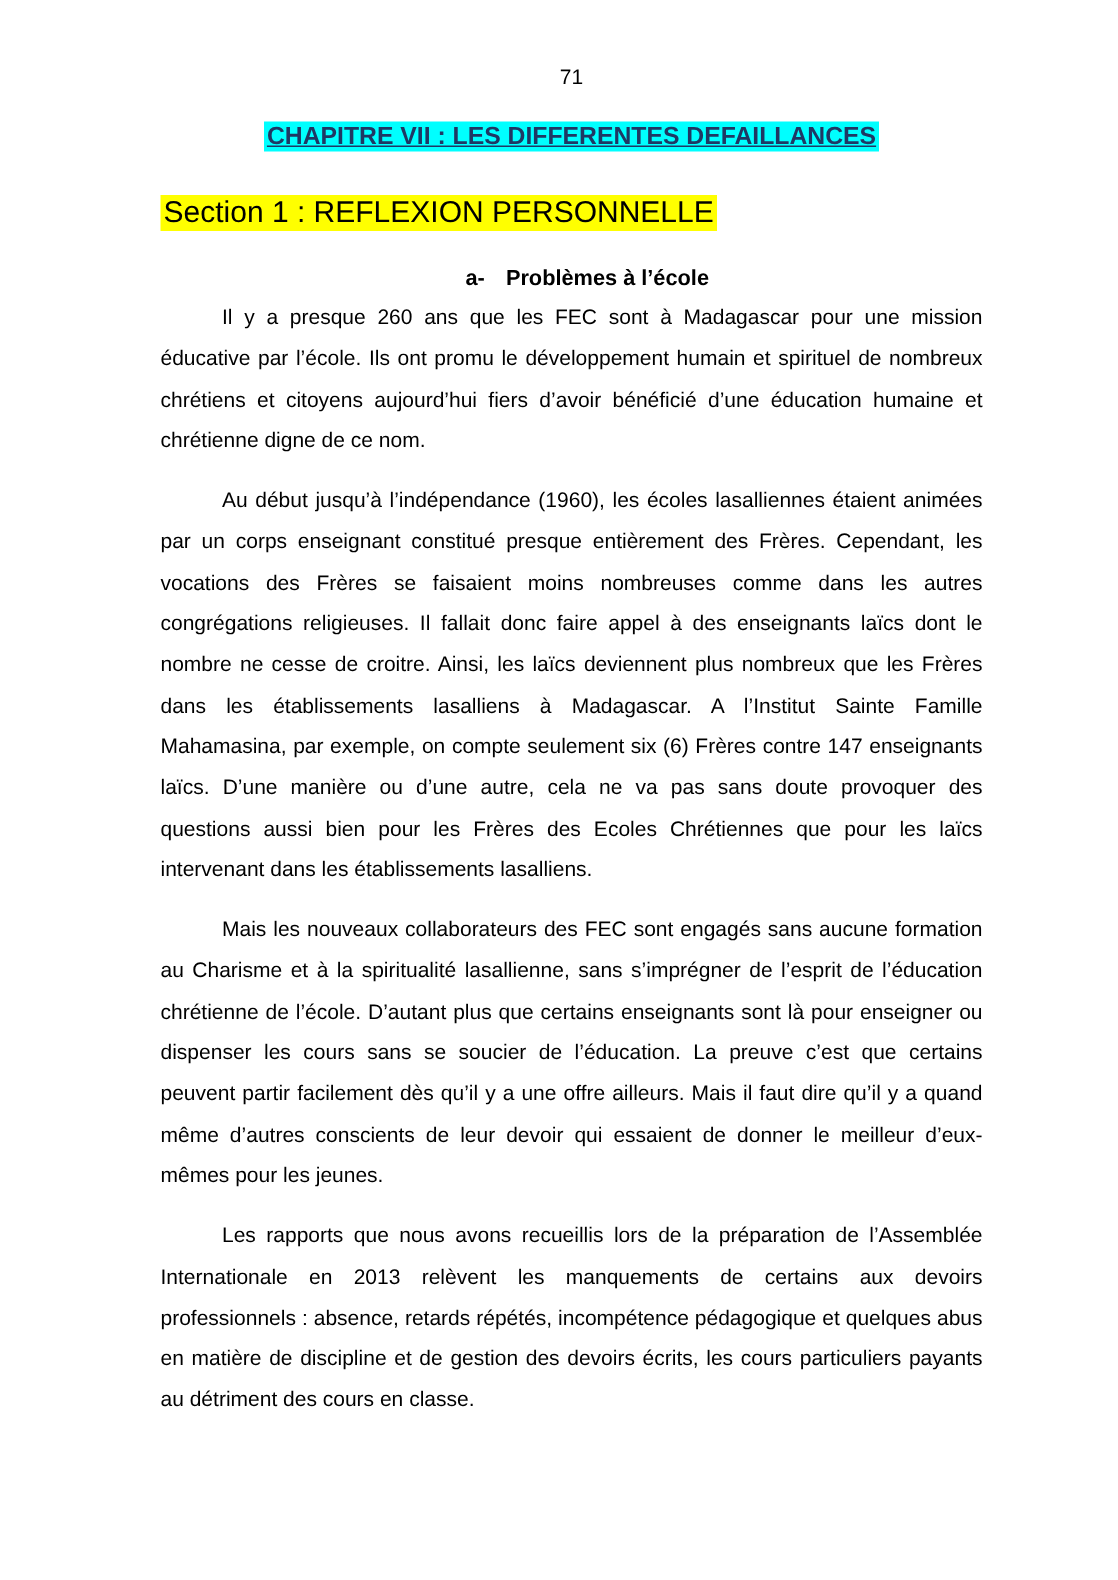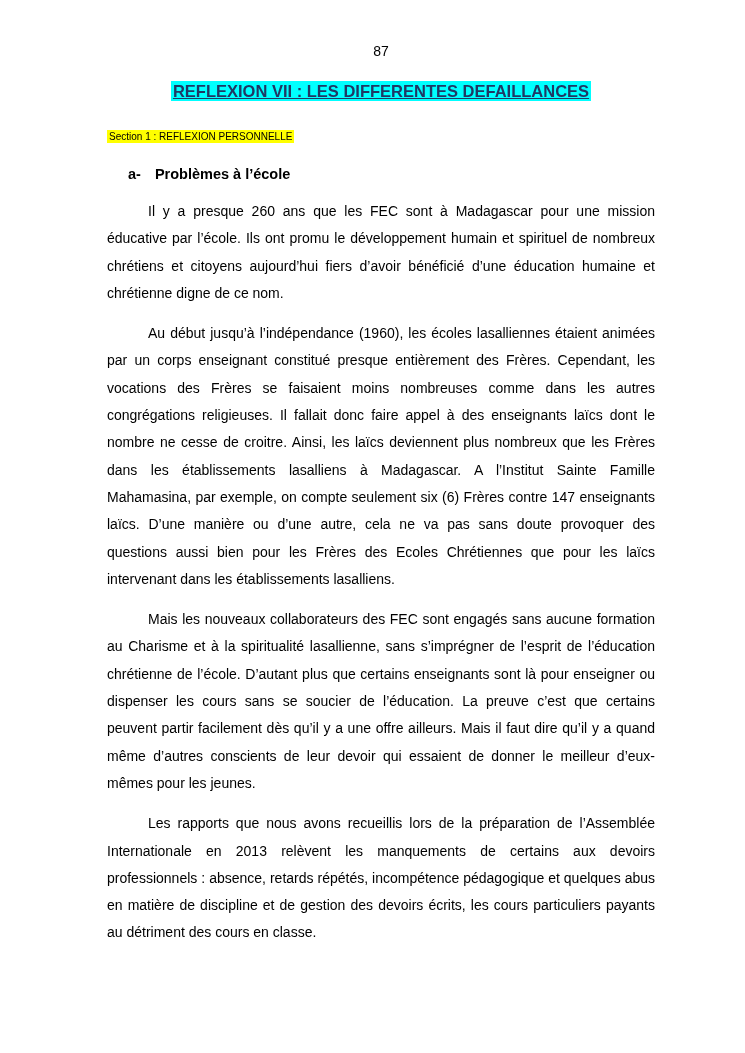--- a/index.html
+++ b/index.html
@@ -31,53 +31,54 @@
   .chapter-title .hl-cyan {
     background: #00ffff;
     color: #1f3864;
     font-weight: bold;
     font-size: 16.5px;
     text-decoration: underline;
     padding: 1px 2px;
   }
   .section-heading {
     margin: 0 0 24px 0;
-    font-size: 10px;
+    font-size: 20px;
   }
   .section-heading .hl-yellow {
     background: #ffff00;
     color: #000000;
     padding: 1px 2px;
   }
   .sub-heading {
-    margin: 0 0 16px 21px;
+    margin: 0 0 4px 21px;
     font-weight: bold;
     font-size: 14.5px;
+    text-align: center;
   }
   .sub-heading .sub-label {
     display: inline-block;
     margin-right: 14px;
   }
   .body-paragraph {
     font-size: 14px;
     line-height: 27.3px;
     text-align: justify;
     text-indent: 41px;
     margin: 0 0 13px 0;
   }
 </style>
 </head>
 <body>
 
 <div class="page">
 
-  <div class="page-number">87</div>
+  <div class="page-number">71</div>
 
   <div class="chapter-title">
-    <span class="hl-cyan">REFLEXION VII : LES DIFFERENTES DEFAILLANCES</span>
+    <span class="hl-cyan">CHAPITRE VII : LES DIFFERENTES DEFAILLANCES</span>
   </div>
 
   <div class="section-heading">
     <span class="hl-yellow">Section 1 : REFLEXION PERSONNELLE</span>
   </div>
 
   <div class="sub-heading">
     <span class="sub-label">a-</span><span>Problèmes à l’école</span>
   </div>
 

